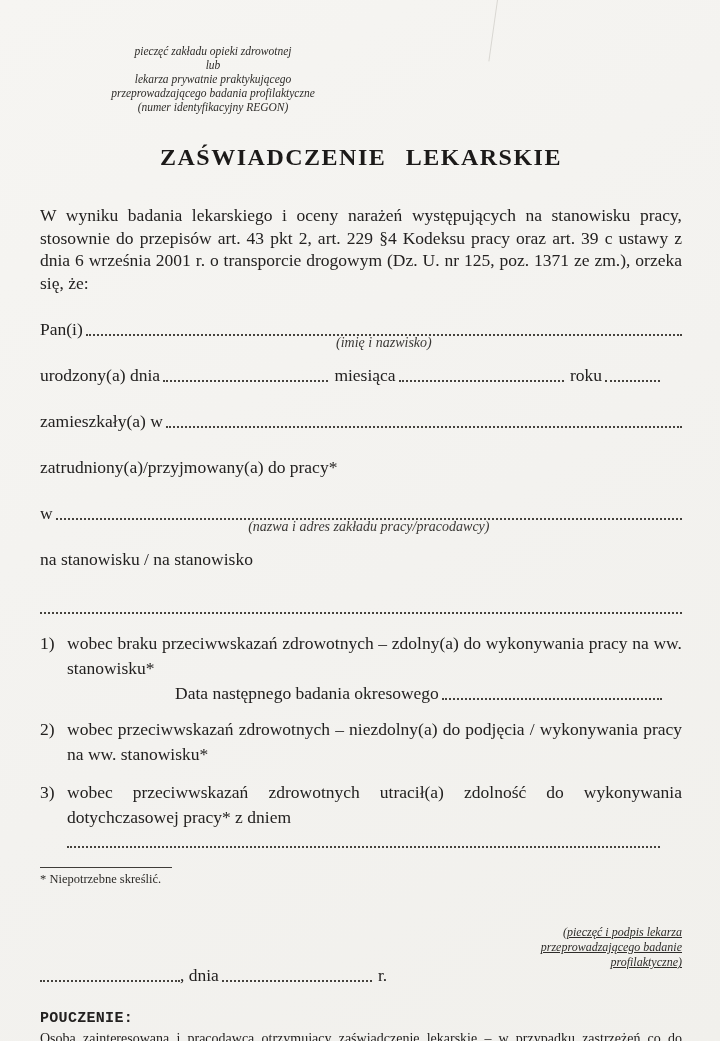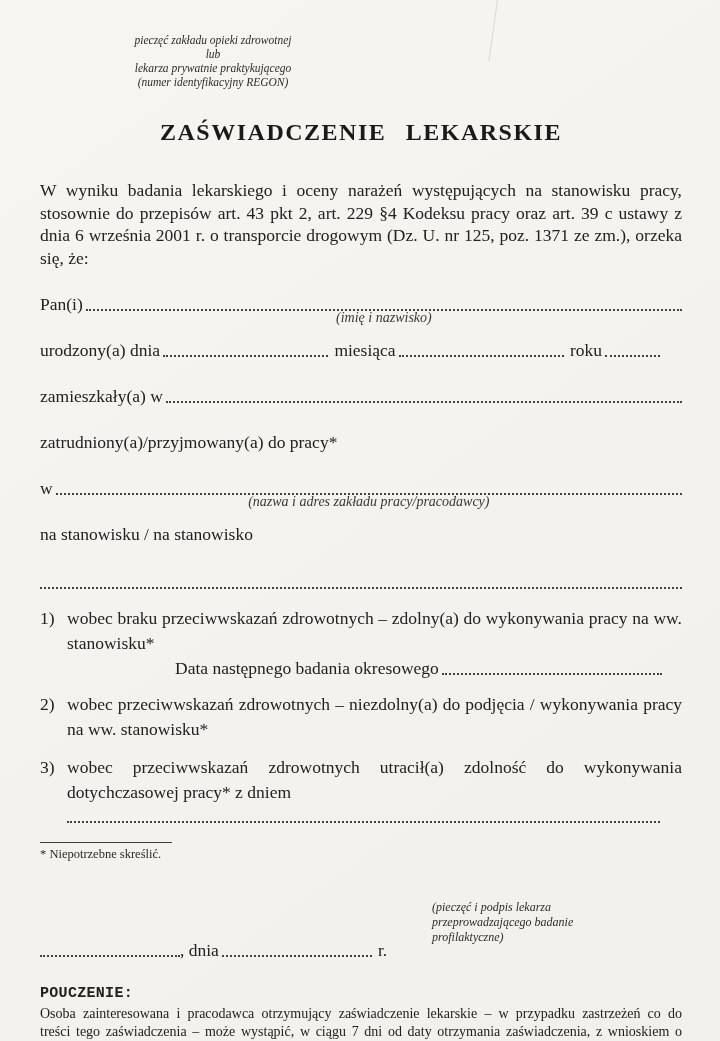--- a/index.html
+++ b/index.html
@@ -1,21 +1,21 @@
 <!DOCTYPE html>
 <html><head>
 <meta charset="utf-8">
 <style>
   html,body{margin:0;padding:0;background:#e8e7e4;}
   .page{
     position:relative;
     box-sizing:border-box;
     width:720px;height:1041px;
     margin:0;
-    padding:33px 38px 0 40px;
+    padding:44px 38px 0 40px;
     background:linear-gradient(145deg,#f6f5f2 0%,#f3f2ef 55%,#f1f0ec 100%);
     font-family:"Liberation Serif","DejaVu Serif",serif;
     color:#232120;
     overflow:hidden;
   }
   .scan-line{
     position:absolute;top:0;left:497px;width:1px;height:62px;
     background:#d9d7d2;transform:rotate(8deg);transform-origin:top;
   }
   
@@ -65,40 +65,42 @@
   .tail-dots{display:flex;margin:14px 22px 0 27px;}
   .tail-dots .dots{margin-left:0;}
   
   .fn-rule{width:132px;border-top:1.5px solid #3f3c38;margin-top:15px;}
   .fn-text{margin-top:4px;font-size:12.5px;color:#2c2a27;}
   
   .sig-row{display:flex;margin-top:54px;}
   .sig-left{display:flex;align-items:flex-end;flex:0 0 392px;font-size:17.5px;line-height:22px;text-align:center;}
   .sig-left .lbl{white-space:pre;}
   .sig-right{
-    flex:1;text-align:left;font-style:italic;
+    flex:1;text-align:right;font-style:italic;
     font-size:12px;line-height:15px;color:#2e2c29;
     transform:translateY(-16px);
+    text-decoration:underline;
   }
   
   .pouczenie{margin-top:24px;}
   .pz-head{font-weight:bold;font-size:15px;letter-spacing:.3px;font-family:Liberation Mono, monospace;}
   .pz-body{margin-top:3px;font-size:14px;line-height:17.6px;text-align:justify;word-spacing:1px;}
 </style>
 </head>
 <body>
 
 <div class="page">
 
   <div class="scan-line"></div>
 
   <div class="stamp">
     <div>pieczęć zakładu opieki zdrowotnej</div>
     <div>lub</div>
     <div>lekarza prywatnie praktykującego</div>
+    <div>przeprowadzającego badania profilaktyczne</div>
     <div>(numer identyfikacyjny REGON)</div>
   </div>
 
   <div class="title">ZAŚWIADCZENIE LEKARSKIE</div>
 
   <div class="intro">W wyniku badania lekarskiego i oceny narażeń występujących na stanowisku pracy, stosownie do przepisów art. 43 pkt 2, art. 229 §4 Kodeksu pracy oraz art. 39 c ustawy z dnia 6 września 2001 r. o transporcie drogowym (Dz. U. nr 125, poz. 1371 ze zm.), orzeka się, że:</div>
 
   <div class="frow hinted">
     <span class="lbl">Pan(i)</span>
     <span class="dots">

